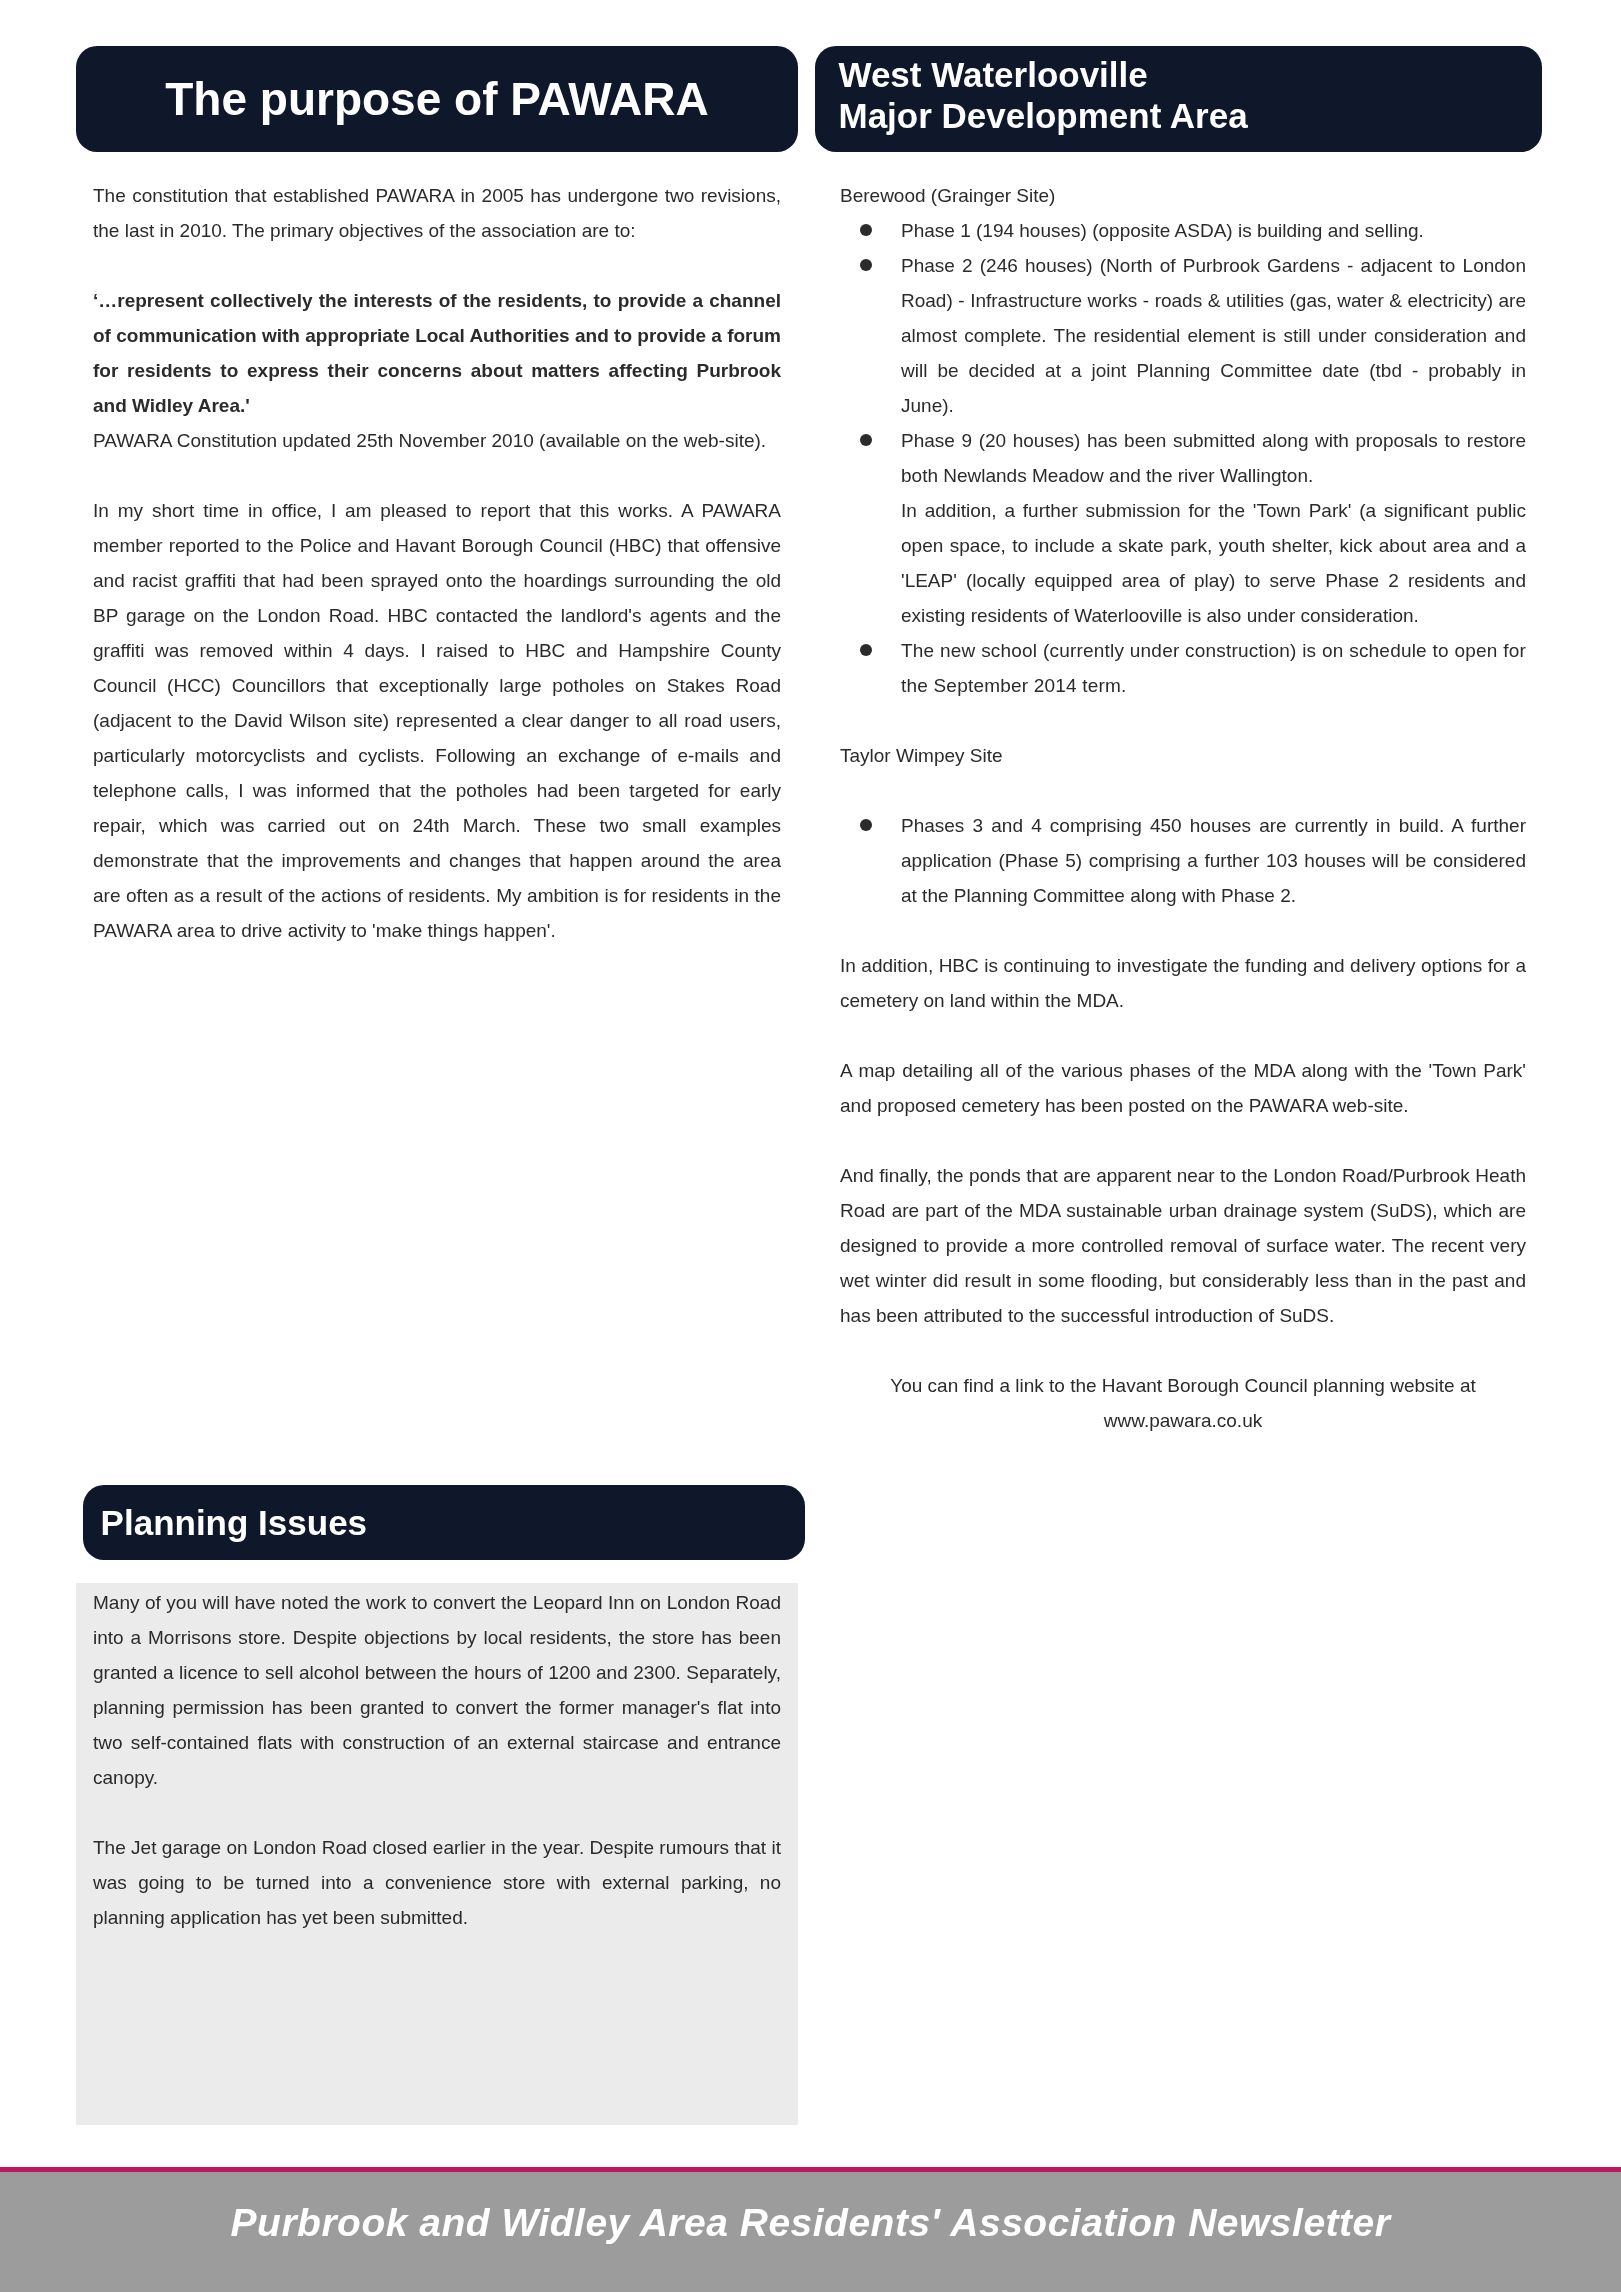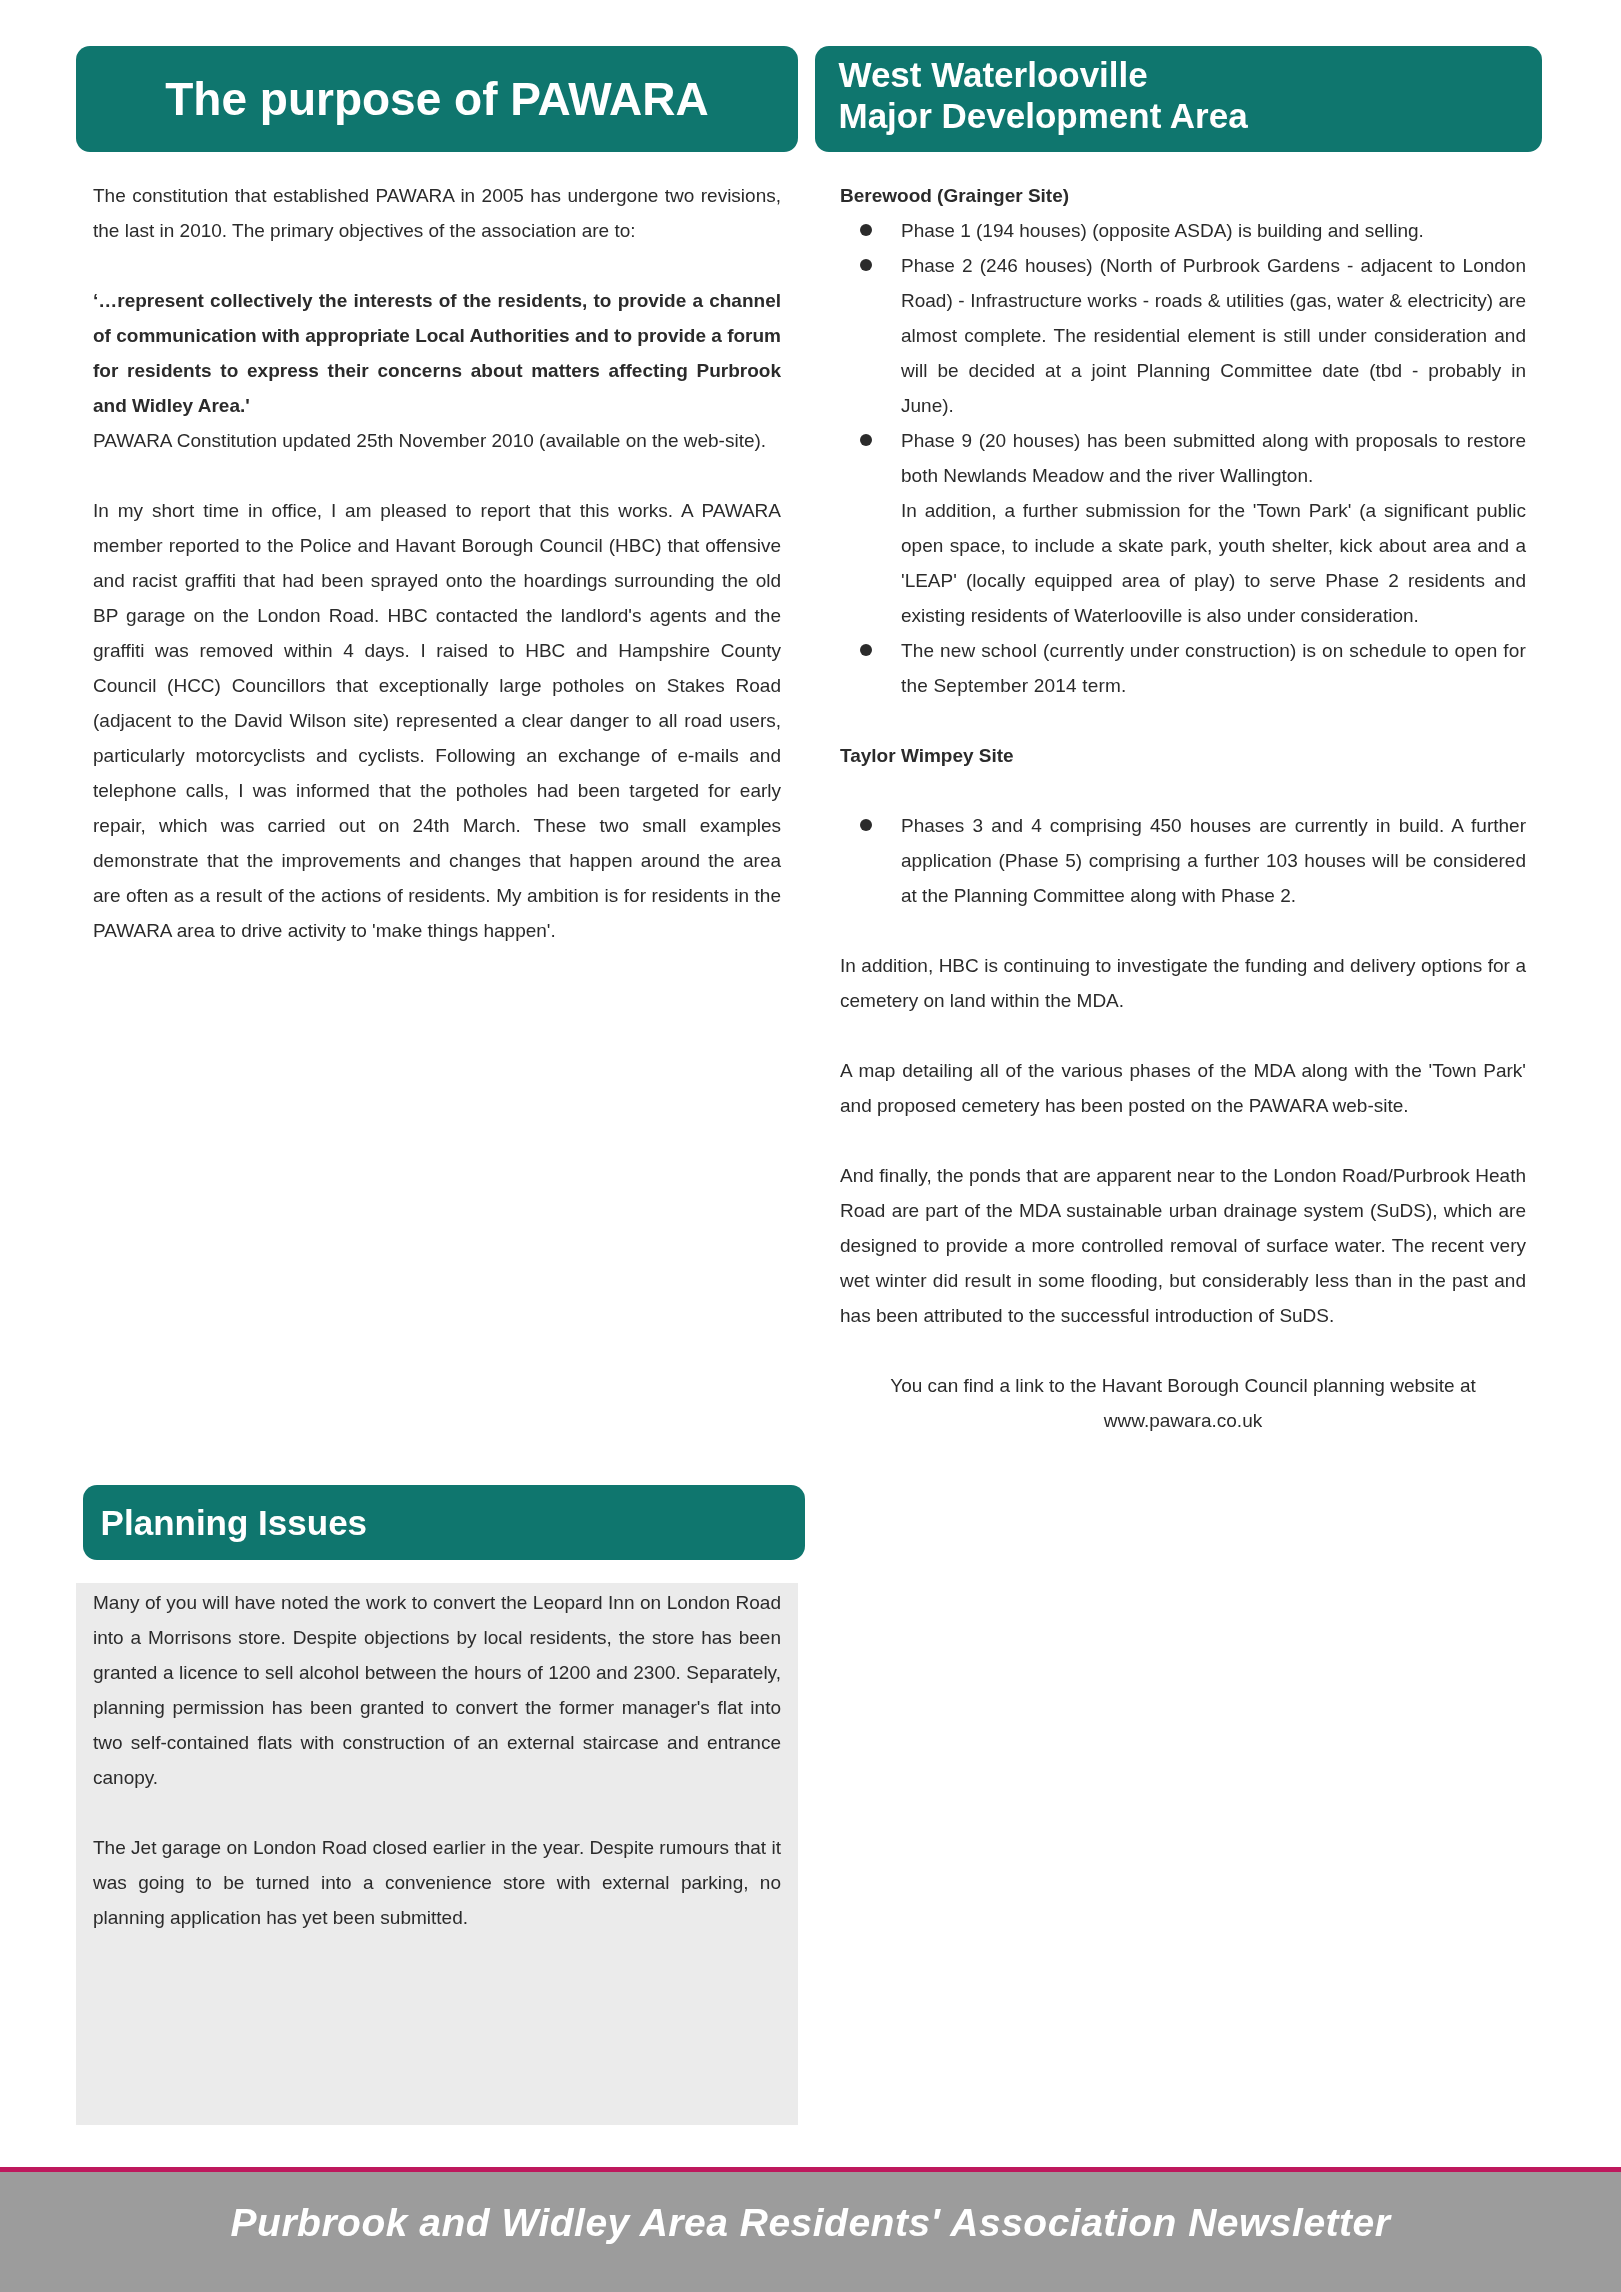--- a/index.html
+++ b/index.html
@@ -2,41 +2,41 @@
 <html><head>
 <meta charset="utf-8">
 <style>
   html, body { margin: 0; padding: 0; }
   body {
     width: 1621px; height: 2293px; position: relative; overflow: hidden;
     background: #ffffff; color: #2b2b2b;
     font-family: "Liberation Sans", "DejaVu Sans", sans-serif;
   }
   .hbox {
-    position: absolute; background: #0f766e; color: #ffffff;
-    border-radius: 14px; box-sizing: border-box;
+    position: absolute; background: #0f172a; color: #ffffff;
+    border-radius: 21px; box-sizing: border-box;
   }
   #h-purpose { left: 76px; top: 46px; width: 722px; height: 106px;
     display: flex; align-items: center; justify-content: center;
     font-size: 46px; font-weight: bold; letter-spacing: 0px; }
   #h-mda { left: 815px; top: 46px; width: 727px; height: 106px;
     padding: 7.8px 0 0 23.5px; font-size: 35px; font-weight: bold; line-height: 41px; }
   #h-planning { left: 76px; top: 1485px; width: 722px; height: 75px;
     padding: 0 0 0 17.6px; display: flex; align-items: center;
     font-size: 35px; font-weight: bold; margin-left: 7px; }
   .col { position: absolute; font-size: 19px; line-height: 35px; }
   .col p { margin: 0; text-align: justify; }
   .gap { height: 35px; }
   #left-col { left: 93px; top: 178px; width: 688px; }
   .quote { font-weight: bold; }
   #planning-box { position: absolute; left: 76px; top: 1583px; width: 722px; height: 542px;
     background: #ebebeb; }
   #planning-col { left: 93px; top: 1585px; width: 688px; }
   #right-col { left: 840px; top: 178px; width: 686px; }
-  .subhead { font-weight: bold; margin: 0; }
+  .subhead { font-weight: normal; margin: 0; }
   ul.bullets { list-style: none; margin: 0; padding: 0; }
   ul.bullets li { position: relative; padding-left: 61px; text-align: justify; }
   ul.bullets li .dot {
     position: absolute; left: 19.6px; top: 10.8px; width: 12.7px; height: 12.7px;
     border-radius: 50%; background: #2b2b2b;
   }
   #footer { position: absolute; left: 0; top: 2167px; width: 1621px; height: 125px;
     background: #9c9c9c; border-top: 5px solid #be185d;
     display: flex; align-items: center; justify-content: center; }
   #footer span { color: #ffffff; font-size: 39px; font-weight: bold; font-style: italic;

